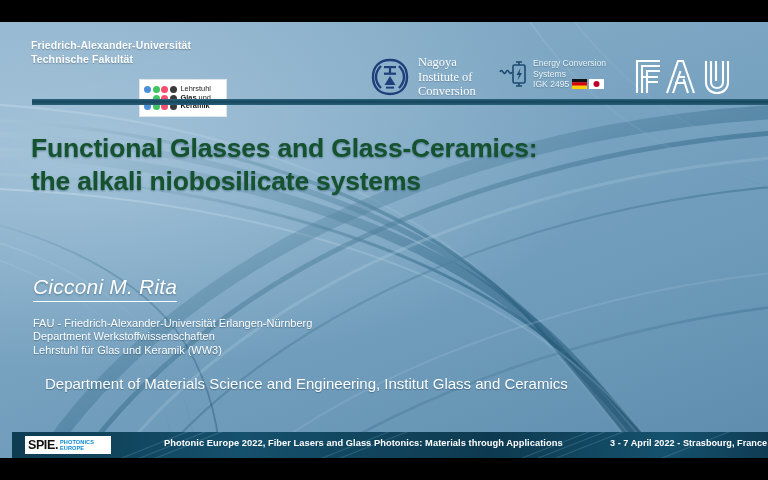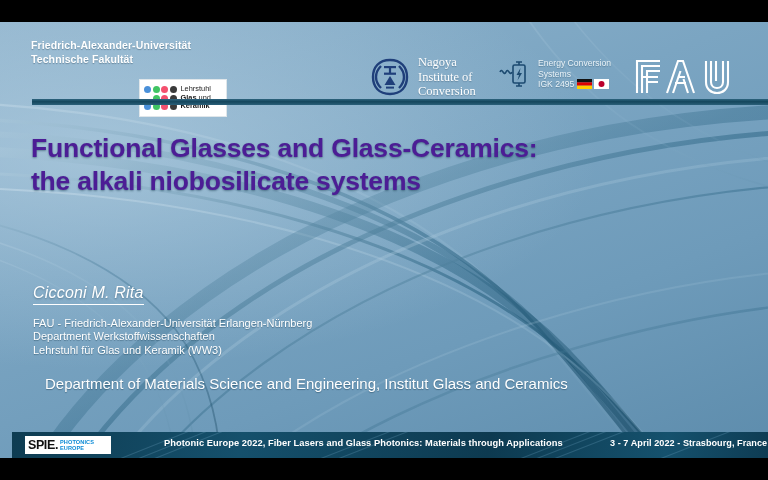--- a/index.html
+++ b/index.html
@@ -35,38 +35,38 @@
   #logo-text{font-size:7.4px;line-height:8.6px;color:#1a1a1a;font-family:"Liberation Sans",sans-serif;}
   #logo-text .l1{font-weight:400;}
   #logo-text .l2 b{font-weight:700;}
   #logo-text .l3{font-weight:700;}
 
   
   #logo-nagoya{position:absolute;left:370px;top:33px;display:flex;align-items:center;gap:8px;}
   #nagoya-text{font-family:"Liberation Serif",serif;color:#fff;font-size:12.5px;line-height:14.5px;white-space:pre-line;text-shadow:0 1px 1px rgba(20,50,70,.3);}
 
   
-  #logo-ecs{position:absolute;left:499px;top:36px;display:flex;align-items:center;gap:5px;}
+  #logo-ecs{position:absolute;left:499px;top:36px;display:flex;align-items:center;}
   #ecs-text{color:#eaf3f8;font-size:8.6px;line-height:10.4px;white-space:pre-line;text-shadow:0 1px 1px rgba(20,50,70,.3);}
   #ecs-flags{display:inline-flex;align-items:center;gap:2px;margin-left:3px;vertical-align:-2px;}
 
   
   #logo-fau{position:absolute;right:22px;top:36px;}
 
   #divider{position:absolute;left:32px;top:77px;right:0;height:6px;
     background:linear-gradient(180deg,#2e647e 0%,#14465c 45%,#2b607a 100%);}
 
   
-  #title{position:absolute;left:31px;top:110px;width:560px;color:#4c1d95;
+  #title{position:absolute;left:31px;top:110px;width:560px;color:#14532d;
     font-size:26.5px;line-height:33px;font-weight:700;letter-spacing:-.2px;
     white-space:pre-line;text-shadow:0 1px 2px rgba(16,48,68,.45);}
 
   
-  #author{position:absolute;left:33px;top:262px;color:#ffffff;
-    font-size:16px;font-style:italic;font-weight:400;letter-spacing:.2px;
+  #author{position:absolute;left:33px;top:253px;color:#ffffff;
+    font-size:21px;font-style:italic;font-weight:400;letter-spacing:.2px;
     border-bottom:1.4px solid #ffffff;padding-bottom:2px;display:inline-block;
     text-shadow:0 1px 2px rgba(16,48,68,.4);}
   #affil{position:absolute;left:33px;top:295px;color:#ffffff;
     font-size:11px;line-height:13.4px;white-space:pre-line;text-shadow:0 1px 1px rgba(16,48,68,.4);}
   #dept2{position:absolute;left:28px;top:355px;color:#ffffff;
     font-size:15px;line-height:13.4px;text-shadow:0 1px 1px rgba(16,48,68,.4);padding-left:17px;}
 
   
   #footer{position:absolute;left:0;bottom:0;width:768px;height:26px;
     background:linear-gradient(100deg,#0e3c52 0%,#15506c 30%,#0d3a50 62%,#15516d 85%,#0d3950 100%);

